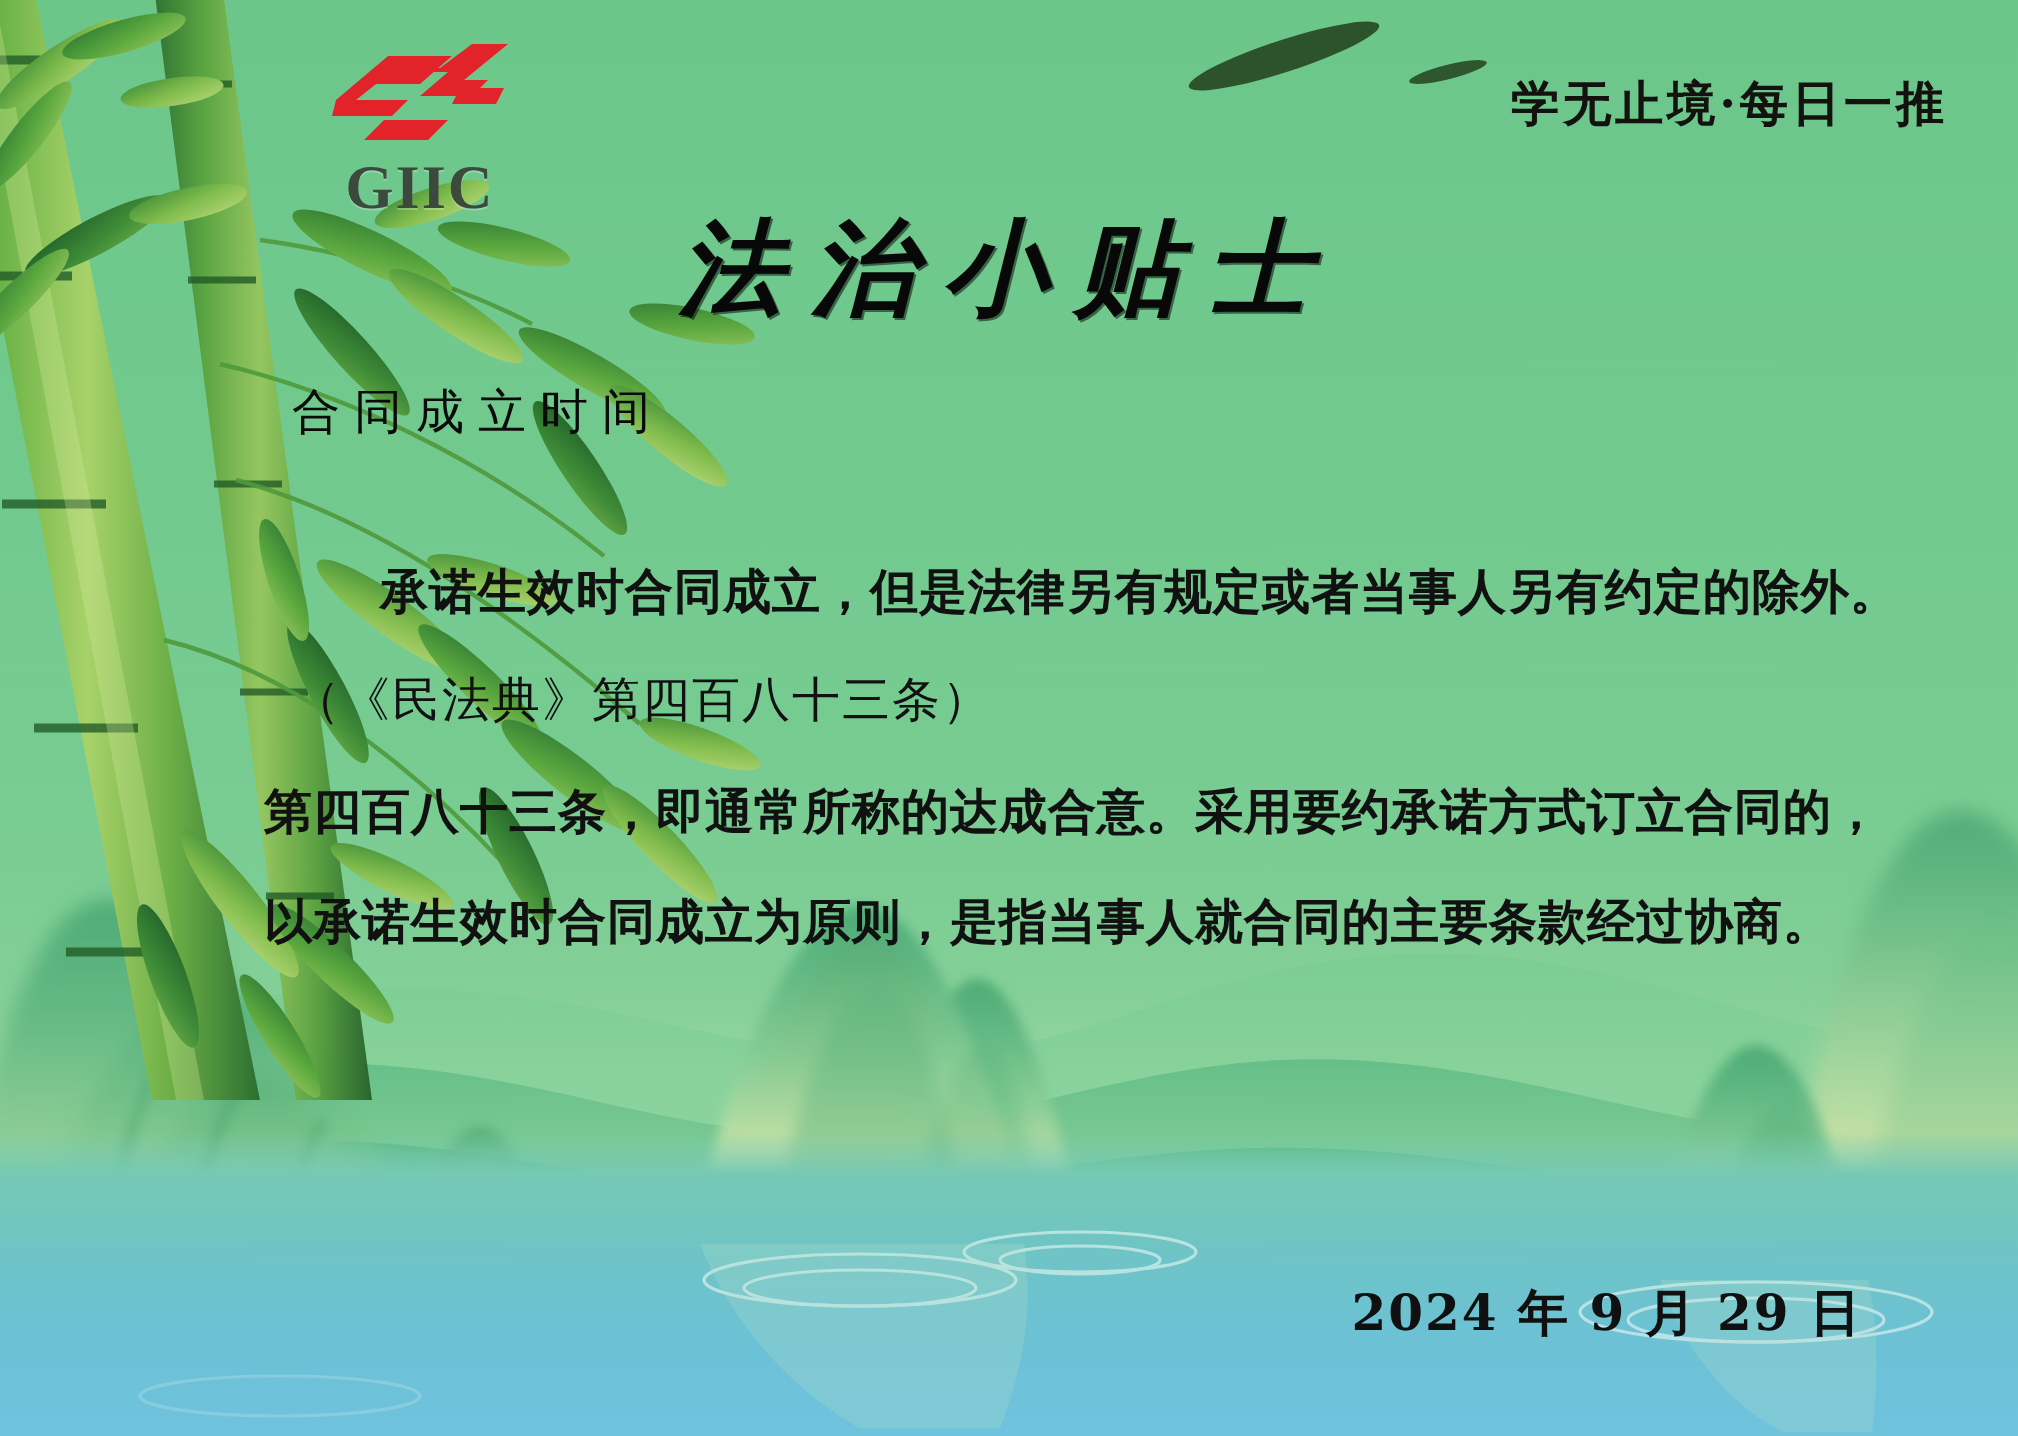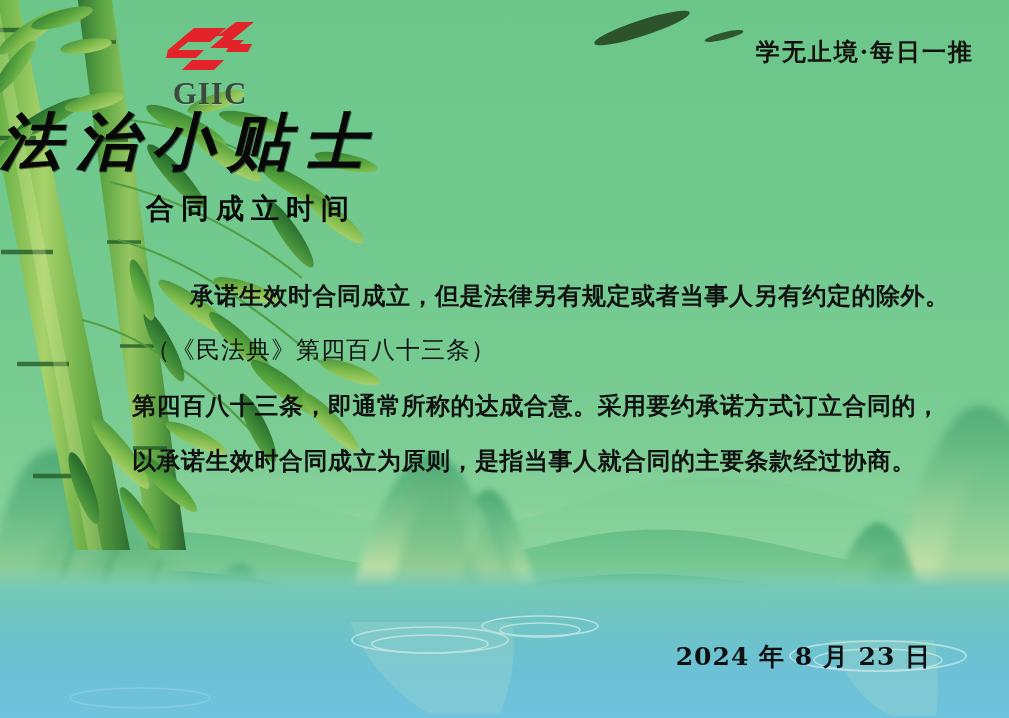--- a/index.html
+++ b/index.html
@@ -95,37 +95,38 @@
     letter-spacing: 2px;
     color: #14120e;
     white-space: nowrap;
   }
 
   
   .main-title {
     position: absolute;
     left: 0; right: 0;
     top: 100px;
+    text-align: center;
     font-family: Liberation Sans, sans-serif;
     font-weight: bold;
-    font-size: 62px;
+    font-size: 52px;
     letter-spacing: 14px;
     color: #080808;
     font-style: italic;
     text-shadow: 1px 1px 0 rgba(0,0,0,0.5);
   }
 
   
   .sub-title {
     position: absolute;
     left: 146px;
     top: 190px;
     font-family: "DejaVu Serif", "Liberation Serif", serif;
-    font-weight: bold;
-    font-size: 28px;
+    font-weight: normal;
+    font-size: 24px;
     letter-spacing: 7px;
     color: #0a0a0a;
   }
 
   
   .body-block {
     position: absolute;
     left: 138px;
     top: 268px;
     width: 818px;
@@ -433,15 +434,15 @@
   <div class="main-title">法治小贴士</div>
   <div class="sub-title">合同成立时间</div>
 
   <div class="body-block">
     <div class="body-line indent">承诺生效时合同成立，但是法律另有规定或者当事人另有约定的除外。</div>
     <div class="body-line cite">（《民法典》第四百八十三条）</div>
     <div class="body-line tight">第四百八十三条，即通常所称的达成合意。采用要约承诺方式订立合同的，</div>
     <div class="body-line tight">以承诺生效时合同成立为原则，是指当事人就合同的主要条款经过协商。</div>
   </div>
 
-  <div class="date">2024 年 8 月 23 日</div>
+  <div class="date">2024 年 9 月 29 日</div>
 
 </div>
 
 </body></html>

